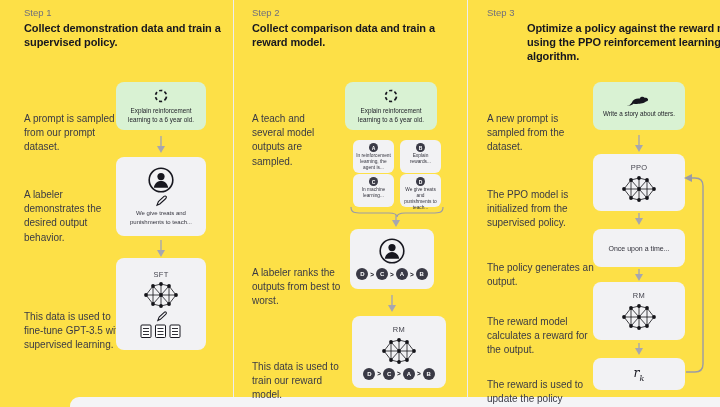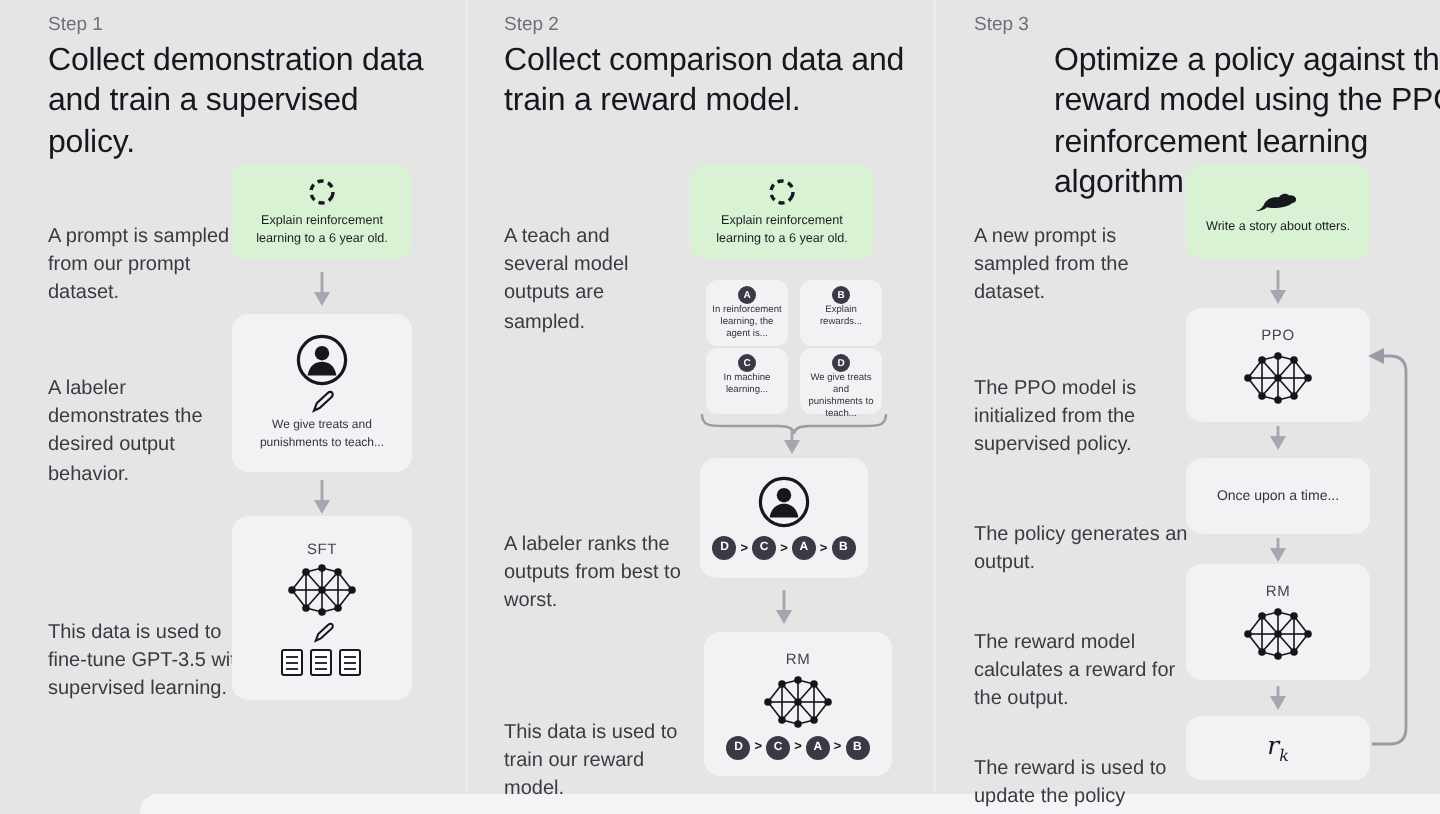--- a/index.html
+++ b/index.html
@@ -1,21 +1,21 @@
 <!DOCTYPE html>
 <html><head>
 <meta charset="utf-8">
 <style>
   html,body{margin:0;padding:0;background:#fff;}
-  .canvas{position:relative;width:720px;height:407px;background:#e5e5e5;overflow:hidden;
+  .canvas{position:relative;width:720px;height:407px;background:#fde047;overflow:hidden;
           font-family:"Liberation Sans",sans-serif;color:#17171f;}
   .divider{position:absolute;top:0;bottom:0;width:1px;background:#ececf0;}
   .bottom-strip{position:absolute;left:70px;right:0;top:397px;height:10px;background:#f4f4f6;border-top-left-radius:9px;}
   .step{position:absolute;font-size:9.5px;color:#6f6f7c;}
-  .title{position:absolute;margin:0;font-size:16px;line-height:1.28;font-weight:normal;color:#17171f;letter-spacing:-0.1px;}
+  .title{position:absolute;margin:0;font-size:11px;line-height:1.28;font-weight:bold;color:#17171f;letter-spacing:-0.1px;}
   .cap{position:absolute;font-size:10px;line-height:1.42;color:#3a3a44;margin-top:28px;}
   .gbox{position:absolute;background:#d9f2d3;border-radius:8px;display:flex;flex-direction:column;
         align-items:center;justify-content:center;gap:3px;text-align:center;}
   .gbox .btxt{font-size:6.3px;line-height:1.35;color:#1d1d26;width:84%;}
   .graybox{position:absolute;background:#f2f2f4;border-radius:8px;display:flex;flex-direction:column;
         align-items:center;justify-content:center;gap:2px;text-align:center;}
   .boxlabel{font-size:7.5px;color:#44444e;letter-spacing:.3px;}
   .smalltxt{font-size:6px;line-height:1.35;color:#33333d;width:86%;}
   .outtxt{font-size:7px;color:#33333d;}
   .minibox{position:absolute;background:#f2f2f4;border-radius:6px;display:flex;flex-direction:column;

